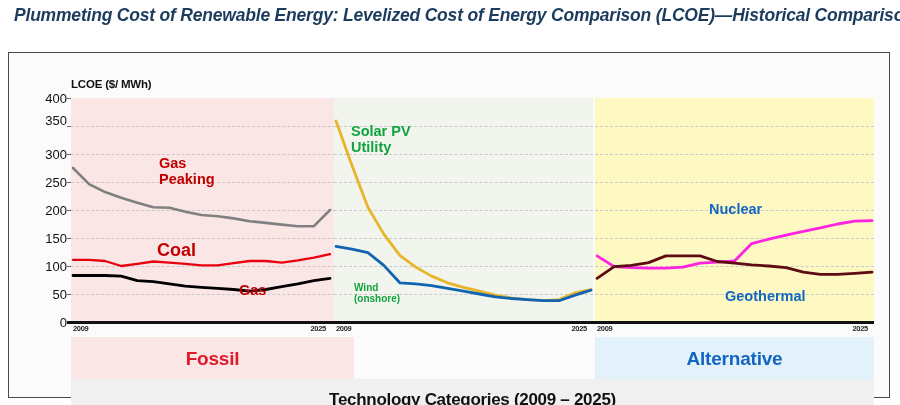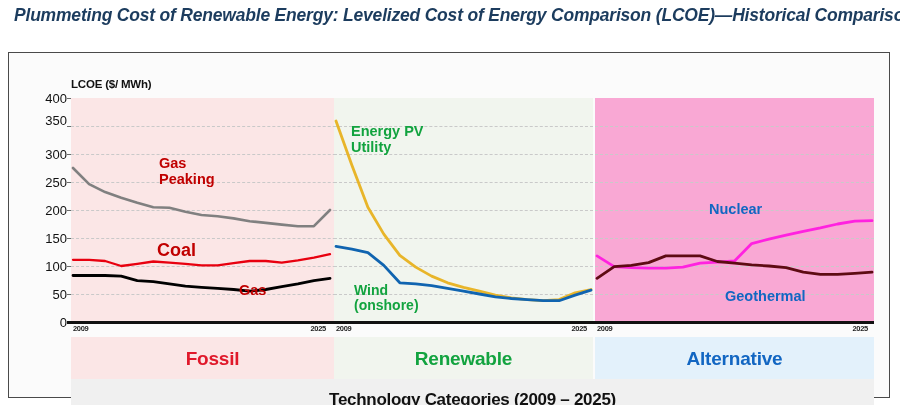--- a/index.html
+++ b/index.html
@@ -54,21 +54,21 @@
     position:absolute;top:45px;height:224px;overflow:hidden;
   }
   .panel .grid{
     position:absolute;left:0;right:0;height:0;
     border-top:1px dashed #c9c9c9;
   }
   .panel svg{position:absolute;left:0;top:0;}
 
   .panel-fossil{left:62px;width:300px;background:#fbe6e6;}
   .panel-renew{left:325px;width:259px;background:#f1f5ee;}
-  .panel-alt{left:586px;width:279px;background:#f9a8d4;}
+  .panel-alt{left:586px;width:279px;background:#fef9c3;}
 
   .yearrow{position:absolute;top:271px;height:13px;}
   .yr{
     position:absolute;top:0;font-size:7.5px;font-weight:bold;
     color:#222;letter-spacing:-0.3px;
   }
   .yr.left{left:2px;}
   .yr.right{right:6px;}
 
   .catband{position:absolute;top:284px;height:42px;}
@@ -153,23 +153,23 @@
       <div class="grid" style="top:56px"></div>
       <div class="grid" style="top:84px"></div>
       <div class="grid" style="top:112px"></div>
       <div class="grid" style="top:140px"></div>
       <div class="grid" style="top:168px"></div>
       <div class="grid" style="top:196px"></div>
       <svg width="259" height="224">
         <polyline fill="none" stroke="#e8b52a" stroke-width="2.8" stroke-linejoin="round" stroke-linecap="round" points="2.0,23.0 17.9,67.2 33.9,109.2 49.8,136.1 65.8,157.4 81.7,169.1 97.6,178.1 113.6,184.8 129.5,189.3 145.4,193.2 161.4,197.1 177.3,199.9 193.3,201.6 209.2,202.7 225.1,201.6 241.1,194.9 257.0,191.5" id="p-solar"></polyline>
         <polyline fill="none" stroke="#1064b0" stroke-width="2.8" stroke-linejoin="round" stroke-linecap="round" points="2.0,148.4 17.9,151.2 33.9,154.6 49.8,167.4 65.8,184.8 81.7,185.9 97.6,187.6 113.6,190.4 129.5,193.2 145.4,196.0 161.4,198.8 177.3,200.5 193.3,201.6 209.2,202.7 225.1,202.7 241.1,197.1 257.0,192.1" id="p-wind"></polyline>
       </svg>
-      <div class="slabel" style="left:17px;top:26px;font-size:14.5px;color:#12a33f;">Energy PV
+      <div class="slabel" style="left:17px;top:26px;font-size:14.5px;color:#12a33f;">Solar PV
 Utility</div>
-      <div class="slabel" style="left:20px;top:185px;font-size:14px;color:#12a33f;">Wind
+      <div class="slabel" style="left:20px;top:185px;font-size:10px;color:#12a33f;">Wind
 (onshore)</div>
     </div>
 
     <div class="panel panel-alt">
       <div class="grid" style="top:28px"></div>
       <div class="grid" style="top:56px"></div>
       <div class="grid" style="top:84px"></div>
       <div class="grid" style="top:112px"></div>
       <div class="grid" style="top:140px"></div>
       <div class="grid" style="top:168px"></div>
@@ -193,23 +193,20 @@
       <span class="yr right">2025</span>
     </div>
     <div class="yearrow" style="left:586px;width:279px;">
       <span class="yr left">2009</span>
       <span class="yr right">2025</span>
     </div>
 
     <div class="catband f">
       <div class="catlabel" style="color:#e0192b;">Fossil</div>
     </div>
-    <div class="catband r">
-      <div class="catlabel" style="color:#12a33f;">Renewable</div>
-    </div>
     <div class="catband a">
       <div class="catlabel" style="color:#1266c2;">Alternative</div>
     </div>
 
     <div class="footerbar">
       <div class="footerlabel">Technology Categories (2009 – 2025)</div>
     </div>
 
   </div>
 </div>

